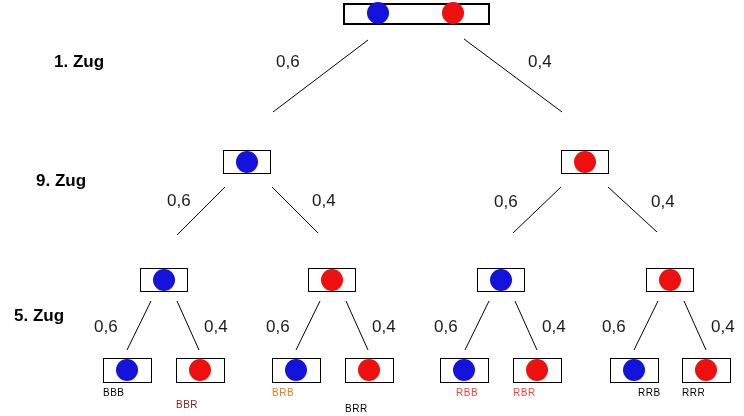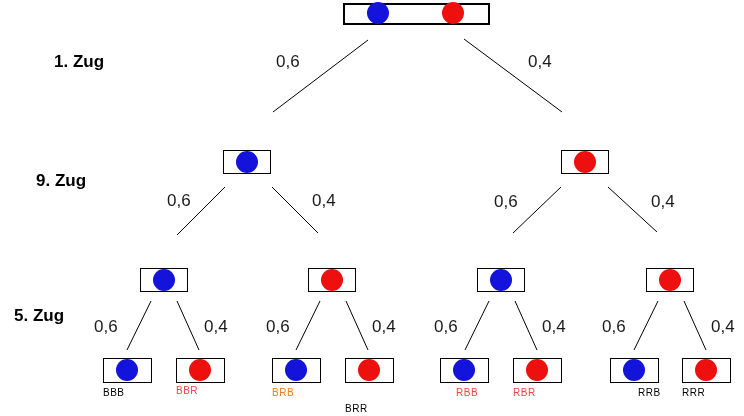--- a/index.html
+++ b/index.html
@@ -116,21 +116,21 @@
 
   <div class="node-box" style="left:646px; top:268px; width:48px; height:24px;"></div>
   <span class="ball" style="left: 659px; top: 269px; background: rgb(238, 15, 15);"></span>
 
   <div class="node-box" style="left:103px; top:358px; width:49px; height:25px;"></div>
   <span class="ball" style="left: 116px; top: 359px; background: rgb(19, 19, 220);"></span>
   <div class="leaf-label" style="left: 103px; top: 387px; color: rgb(0, 0, 0);">BBB</div>
 
   <div class="node-box" style="left:176px; top:358px; width:49px; height:25px;"></div>
   <span class="ball" style="left: 189px; top: 359px; background: rgb(238, 15, 15);"></span>
-  <div class="leaf-label" style="left: 176px; top: 385px; color: #ef4444;">BBR</div>
+  <div class="leaf-label" style="left: 176px; top: 399px; color: #7f1d1d;">BBR</div>
 
   <div class="node-box" style="left:272px; top:358px; width:49px; height:25px;"></div>
   <span class="ball" style="left: 285px; top: 359px; background: rgb(19, 19, 220);"></span>
   <div class="leaf-label" style="left: 272px; top: 387px; color: rgb(232, 125, 26);">BRB</div>
 
   <div class="node-box" style="left:345px; top:358px; width:49px; height:25px;"></div>
   <span class="ball" style="left: 358px; top: 359px; background: rgb(238, 15, 15);"></span>
   <div class="leaf-label" style="left: 345px; top: 387px; color: rgb(0, 0, 0); margin-top: 16px;">BRR</div>
 
   <div class="node-box" style="left:440px; top:358px; width:49px; height:25px;"></div>

